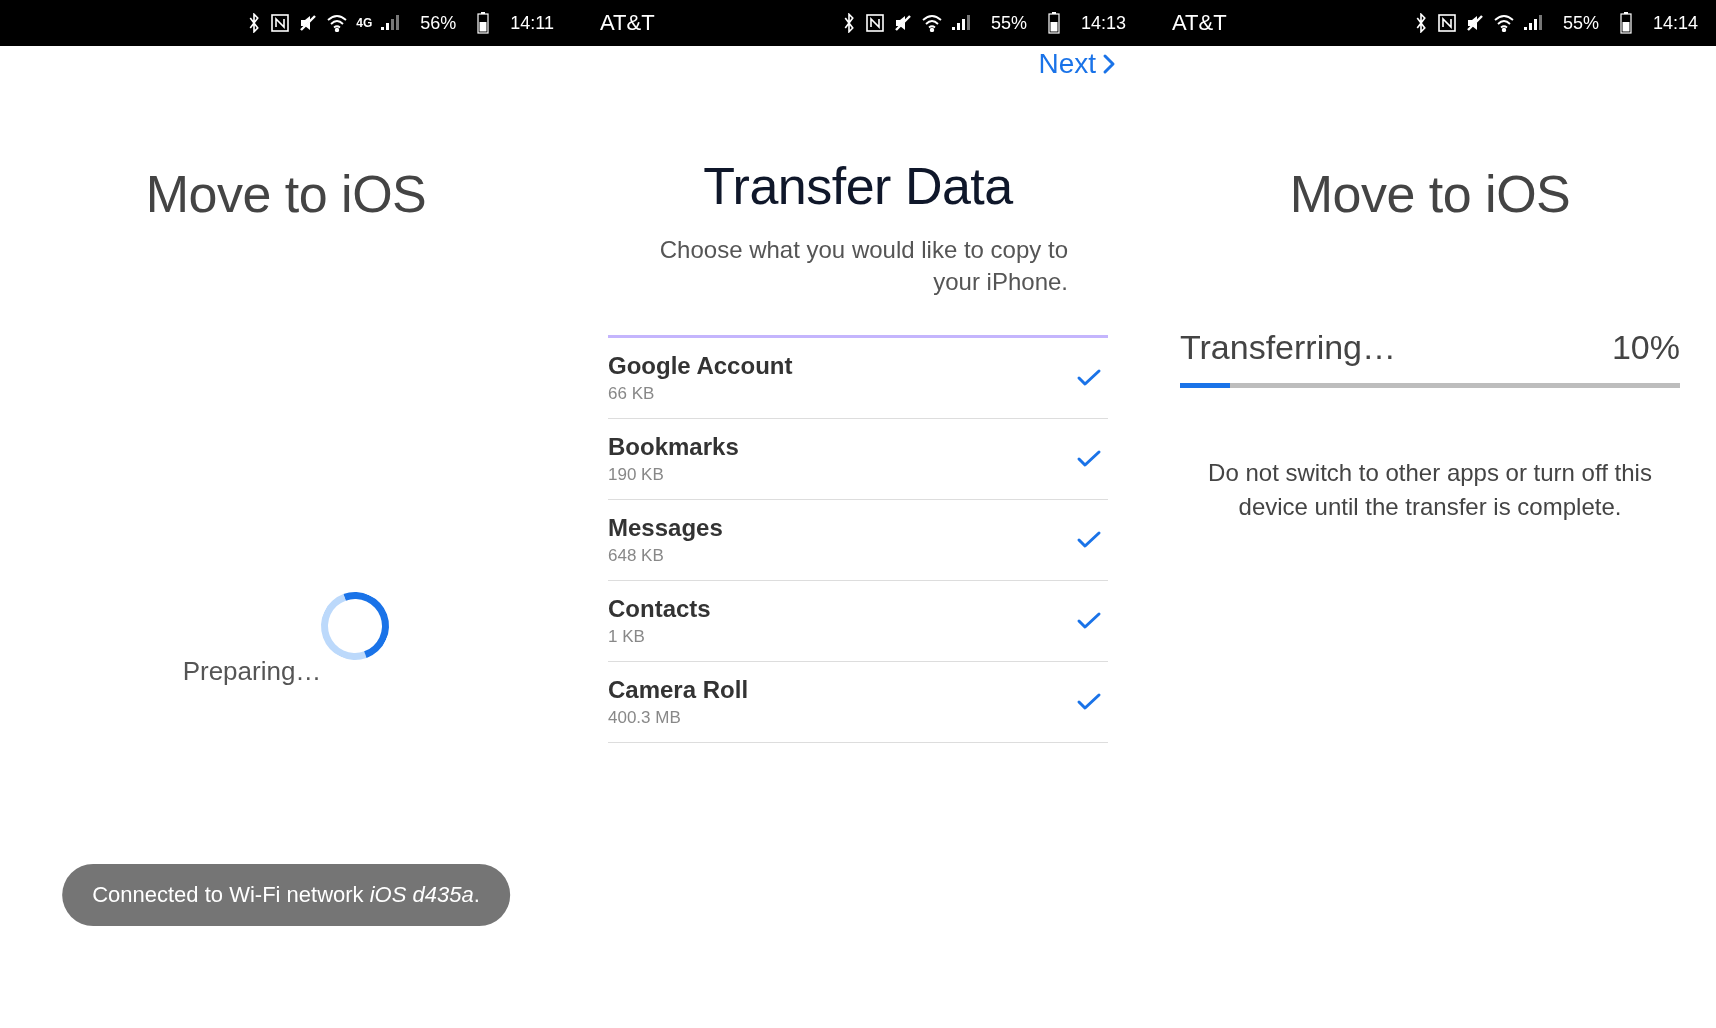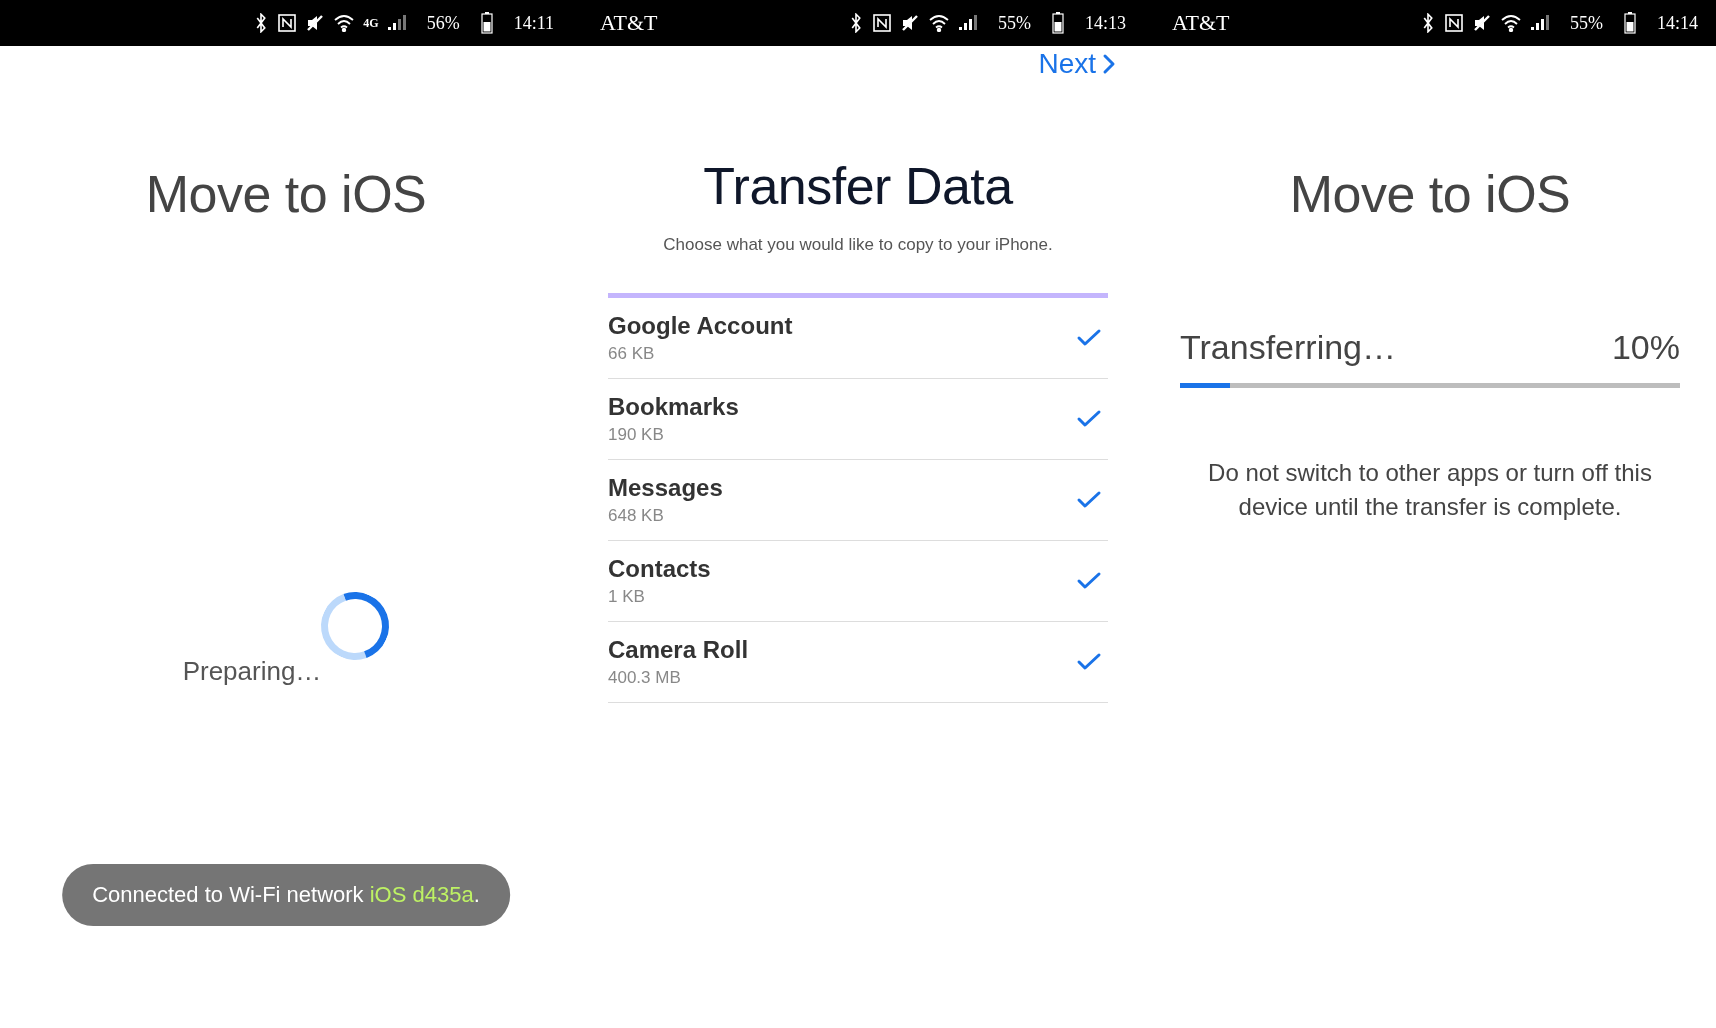--- a/index.html
+++ b/index.html
@@ -1,38 +1,38 @@
 <!DOCTYPE html>
 <html><head>
 <meta charset="utf-8">
 <style>
   * { box-sizing: border-box; margin: 0; padding: 0; }
   html, body { width: 1716px; height: 1028px; font-family: -apple-system, "Helvetica Neue", Arial, sans-serif; background:#fff; color:#333; }
   .container { display:flex; width:100%; height:100%; }
   .panel { flex:1; position:relative; display:flex; flex-direction:column; }
-  .statusbar { height:46px; background:#000; color:#fff; display:flex; align-items:center; justify-content:flex-end; padding:12px 18px; gap:20px; font-size:22px; font-weight:400;font-family:Liberation Serif, serif; }
+  .statusbar { height:46px; background:#000; color:#fff; display:flex; align-items:center; justify-content:flex-end; padding:12px 18px; gap:20px; font-size:22px; font-weight:400; }
   .statusbar .carrier { margin-right:auto; margin-left:10px; font-size:22px; }
   .sb-icons { display:flex; align-items:center; gap:8px; }
   .sb-icons span { display:inline-flex; align-items:center; }
   .sb-battery { font-size:18px; }
   .sb-time { font-size:18px; }
 
   
   .p1-title { font-size:52px; font-weight:400; color:#444; text-align:center; margin-top:118px; letter-spacing:-0.5px;}
   .p1-mid { flex:1; display:flex; flex-direction:row; align-items:center; justify-content:center; }
   .p1-preparing { font-size:26px; color:#555; margin-bottom:40px; margin-top:130px;}
   .spinner { width:68px; height:68px; border-radius:50%; border:7px solid #bcd9fb; border-top-color:#1a73e8; border-right-color:#1a73e8; transform:rotate(25deg); }
   .toast { position:absolute; bottom:102px; left:50%; transform:translateX(-50%); background:#757575; color:#fff; padding:18px 30px; border-radius:40px; font-size:22px; white-space:nowrap; }
-  .toast .net { color:#bef264; }
+  .toast .net { color:#ffffff;font-style:italic; }
 
   
   .p2-next { position:absolute; top:48px; right:28px; color:#1a73e8; font-size:28px; display:flex; align-items:center; gap:6px; cursor:pointer;}
   .p2-title { font-size:52px; font-weight:400; color:#0f172a; text-align:center; margin-top:110px; letter-spacing:-0.5px;}
-  .p2-sub { font-size:17px; color:#555; text-align:right; margin:18px auto 36px; max-width:420px; line-height:1.35;}
-  .list { margin:0 36px; border-top:5px solid #c4b5fd;}
+  .p2-sub { font-size:24px; color:#555; text-align:right; margin:18px auto 36px; max-width:420px; line-height:1.35;}
+  .list { margin:0 36px; border-top:3px solid #c4b5fd;}
   .row { display:flex; align-items:center; justify-content:space-between; border-bottom:1px solid #ddd; padding:14px 6px 14px 0; cursor:pointer;}
   .row-left { display:flex; flex-direction:column; }
   .row-title { font-size:24px; font-weight:600; color:#333; }
   .row-size { font-size:17px; color:#888; margin-top:4px; }
   .check { color:#1a73e8; }
 
   
   .p3-title { font-size:52px; font-weight:400; color:#444; text-align:center; margin-top:118px; letter-spacing:-0.5px;}
   .p3-block { margin:104px 36px 0;}
   .p3-row { display:flex; justify-content:space-between; font-size:34px; color:#444; margin-bottom:16px;}

